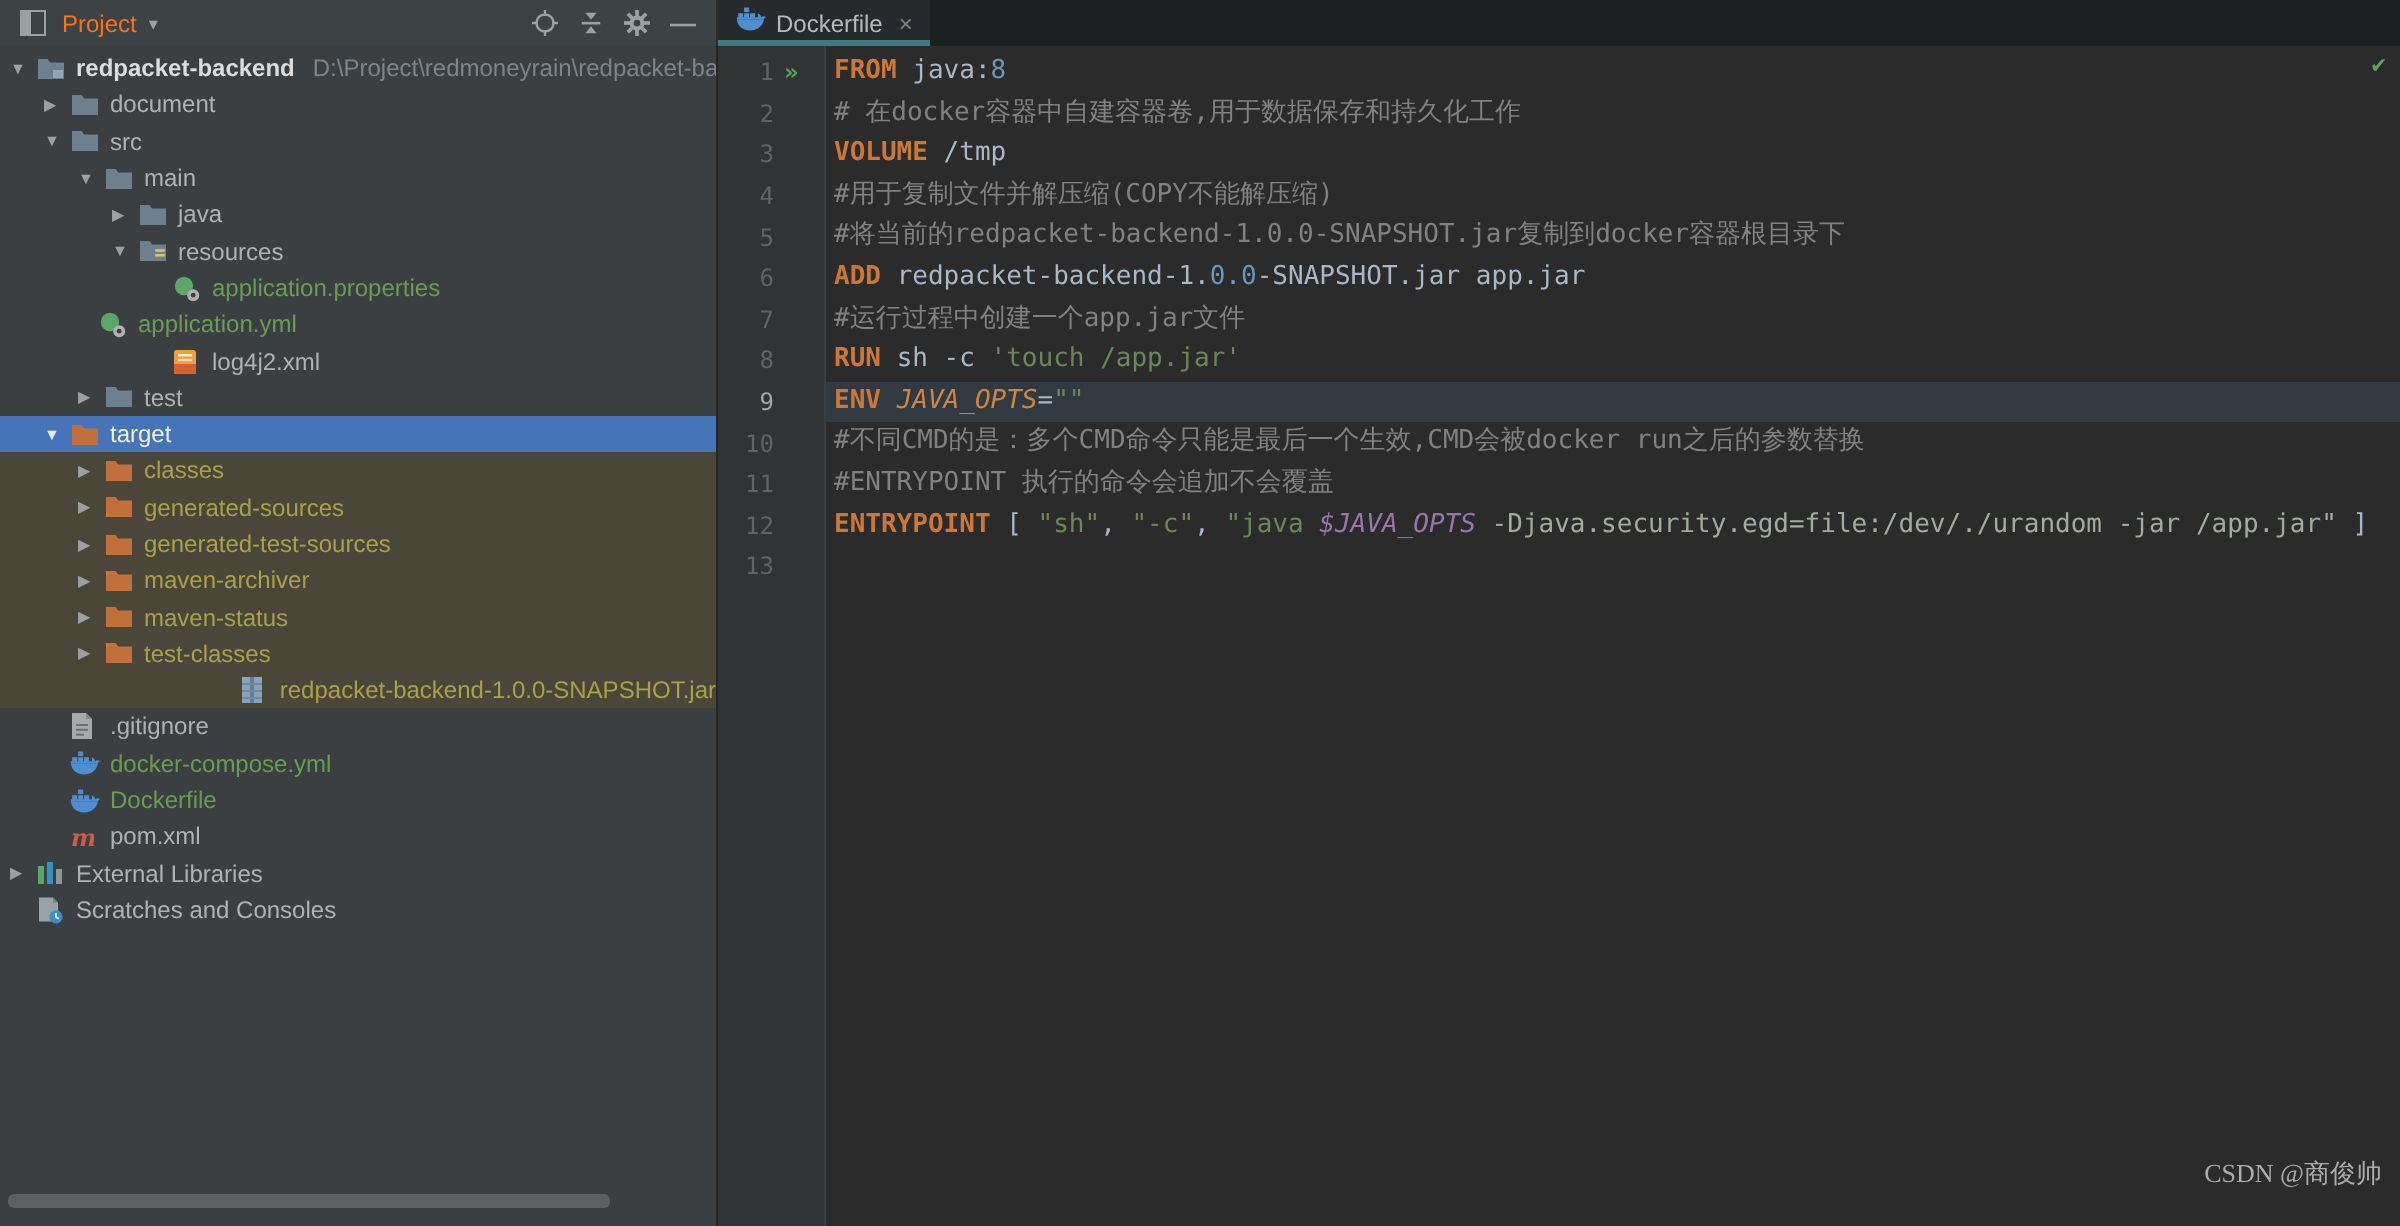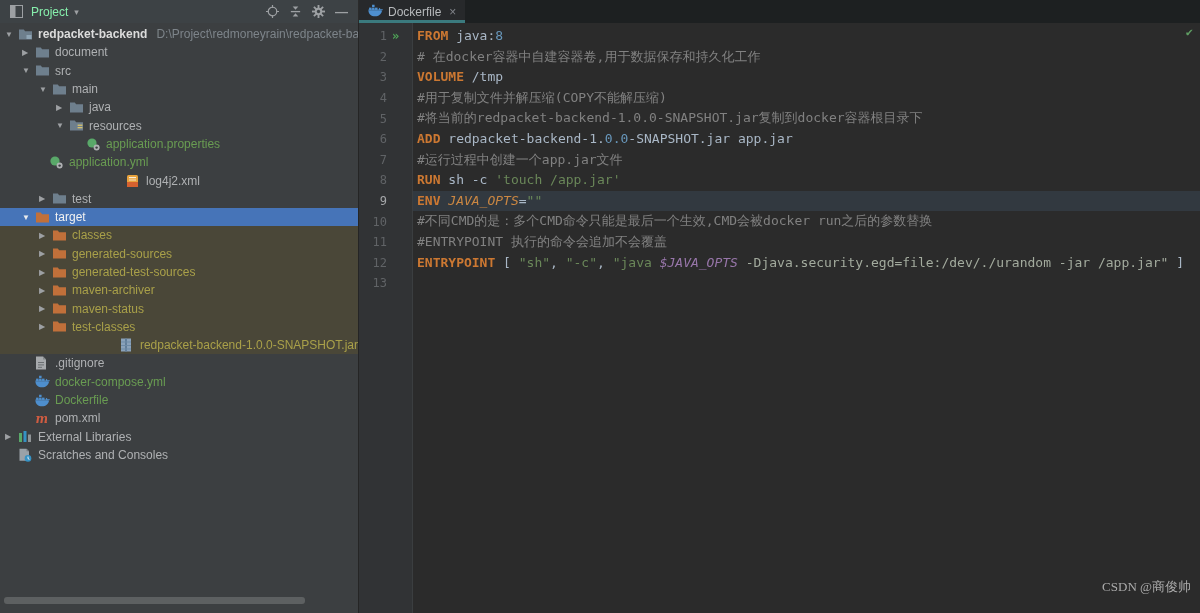--- a/index.html
+++ b/index.html
@@ -1,20 +1,20 @@
 <!DOCTYPE html>
 <html style="--tab-underline: #3b7a7e; --sel-blue: #4674b8; --row-olive: #4a4738; --kw: #cc7832; --cmt: #818181; --str: #6a8759; --num: #6897bb; --var-o: #cb8742; --var-p: #9876aa; --str-dim: #a3ab9e; --plain: #a9b7c6; --file-green: #699c52; --file-ignored: #a9a049;"><head>
 <meta charset="utf-8">
 <style>
   *{box-sizing:border-box;margin:0;padding:0}
   html,body{width:1200px;height:613px;background:#2b2b2b;overflow:hidden}
   .app{width:1200px;height:613px;display:flex;flex-direction:column;font-family:"Liberation Sans",sans-serif}
   .toprow{display:flex;height:23px;flex:0 0 23px}
   .panel-header{width:359px;flex:0 0 359px;background:#3d4245;display:flex;align-items:center;gap:6px;padding:0 8px;border-right:1px solid #2b2b2b}
-  .ph-title{color:#86efac;font-size:12px}
+  .ph-title{color:#f97316;font-size:12px}
   .ph-caret{color:#9da0a3;font-size:9px}
   .ph-spacer{flex:1}
   .ph-btn{display:flex;align-items:center;justify-content:center;width:17px;height:17px;cursor:pointer}
   .ph-minus{color:#9da0a3;font-weight:bold;font-size:13px}
   .tabbar{flex:1;background:#1d2021;display:flex;align-items:stretch}
   .tab{display:flex;align-items:center;gap:5px;padding:0 9px;background:#27292b;position:relative;cursor:pointer}
   .tab::after{content:"";position:absolute;left:0;right:0;bottom:0;height:3px;background:var(--tab-underline)}
   .tab-label{color:#b7babc;font-size:12px}
   .tab-close{color:#80848a;font-size:12px;margin-left:3px}
   .mainrow{flex:1;display:flex;min-height:0}
@@ -190,21 +190,21 @@
             <span class="tw-arrow"></span>
             <span class="tw-icon">
               <svg width="14" height="14">
                 <circle cx="6" cy="6" r="4.6" fill="#59a869"></circle>
                 <circle cx="10.6" cy="10.6" r="3" fill="#afb1b3"></circle>
                 <circle cx="10.6" cy="10.6" r="1.2" fill="#3c3f41"></circle>
               </svg>
             </span>
             <span class="tw-label lbl-green">application.yml</span>
           </div>
-          <div class="tree-row" style="padding-left: 73px; margin-left: 40px;">
+          <div class="tree-row" style="padding-left: 73px;">
             <span class="tw-arrow"></span>
             <span class="tw-icon">
               <svg width="13" height="14">
                 <rect x="1" y="1" width="11" height="12" rx="1.5" fill="#e8a33d"></rect>
                 <rect x="1" y="8" width="11" height="5" fill="#d6612f"></rect>
                 <rect x="3" y="3" width="7" height="1.2" fill="#fff" opacity=".8"></rect>
                 <rect x="3" y="5.4" width="7" height="1.2" fill="#fff" opacity=".6"></rect>
               </svg>
             </span>
             <span class="tw-label lbl-normal">log4j2.xml</span>

